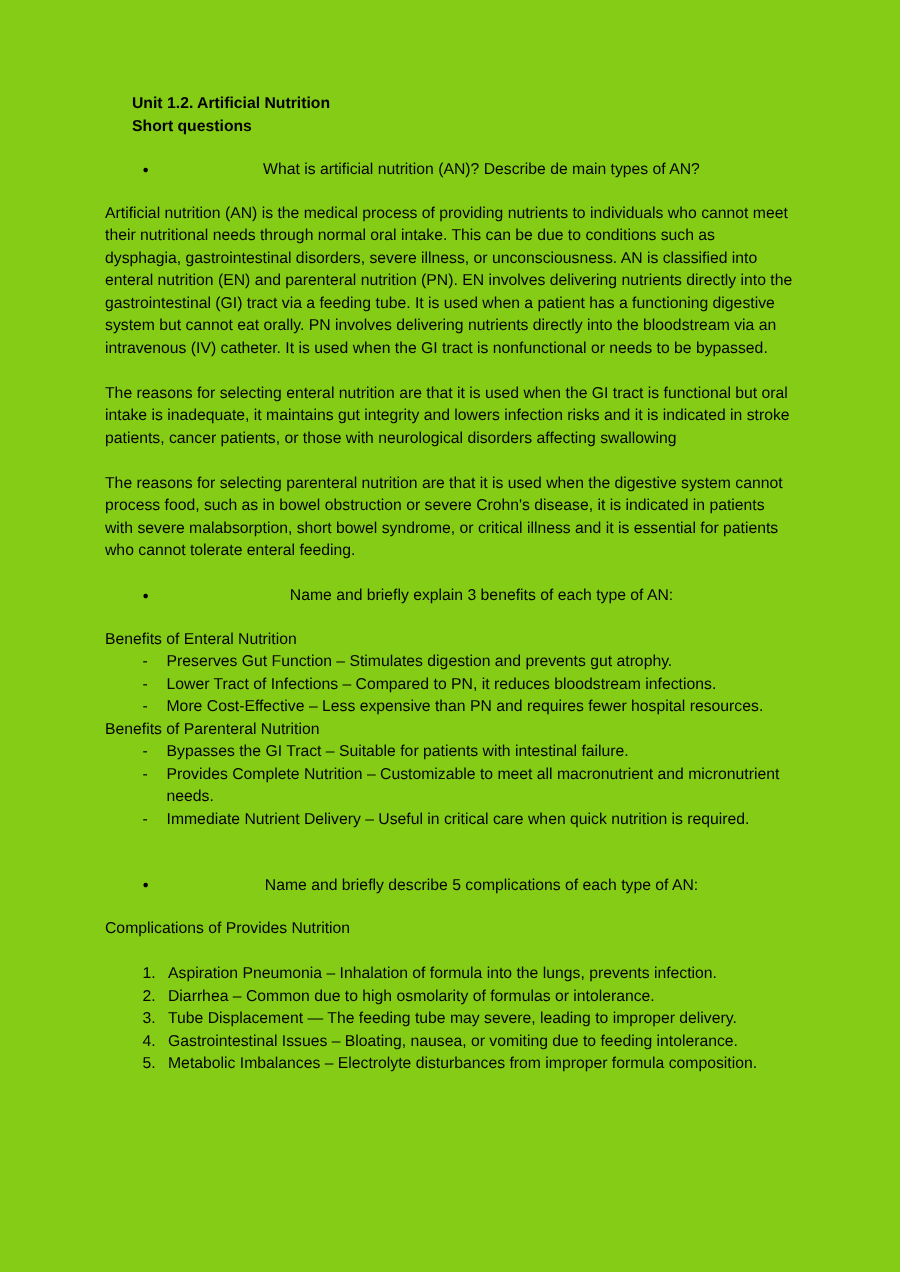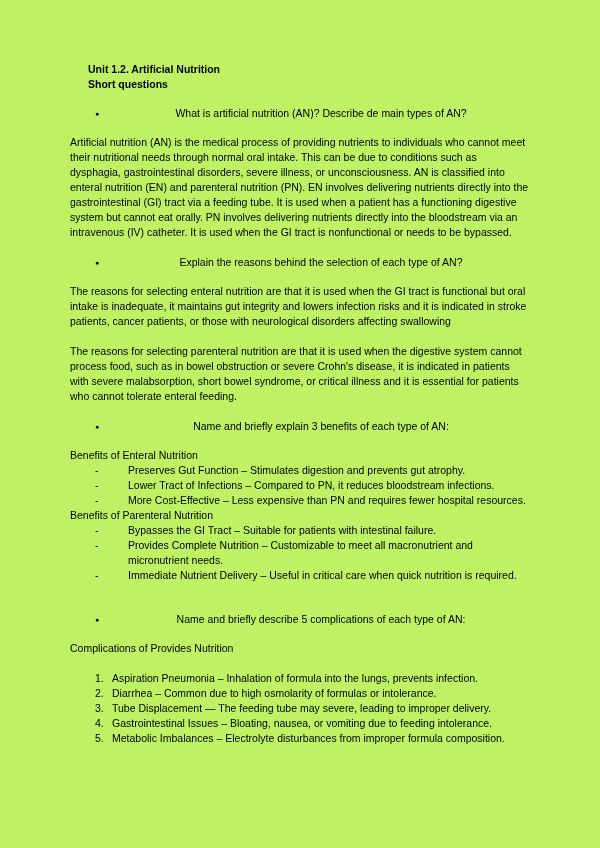--- a/index.html
+++ b/index.html
@@ -1,20 +1,20 @@
 <!DOCTYPE html>
 <html><head>
 <meta charset="utf-8">
 <style>
   * { margin: 0; padding: 0; box-sizing: border-box; }
   html, body { background: #ffffff; }
   .page {
     width: 600px;
     height: 848px;
-    background: #bef264;
+    background: #84cc16;
     color: #000000;
     font-family: "Liberation Sans", sans-serif;
     font-size: 10.5px;
     line-height: 15px;
     padding: 62px 70px 20px 70px;
     overflow: hidden;
   }
   .doc-title, .doc-subtitle {
     font-weight: bold;
     margin-left: 18px;
@@ -37,21 +37,21 @@
     margin: 0;
   }
   .dash-item {
     display: flex;
     margin-left: 25px;
   }
   .dash-item .marker {
     width: 16px;
     flex: 0 0 16px;
   }
-  .dash-item .text { flex: 1; margin-left: 17px; }
+  .dash-item .text { flex: 1; }
   .num-item {
     display: flex;
     margin-left: 25px;
   }
   .num-item .marker {
     width: 17px;
     flex: 0 0 17px;
   }
   .num-item .text { flex: 1; }
   .num-list { margin-top: 15px; }
@@ -65,24 +65,20 @@
   <p class="doc-title">Unit 1.2. Artificial Nutrition</p>
   <p class="doc-subtitle">Short questions</p>
 
   <div class="question">
     <span class="marker">●</span>
     <span class="text">What is artificial nutrition (AN)? Describe de main types of AN?</span>
   </div>
 
   <p class="para">Artificial nutrition (AN) is the medical process of providing nutrients to individuals who cannot meet their nutritional needs through normal oral intake. This can be due to conditions such as dysphagia, gastrointestinal disorders, severe illness, or unconsciousness. AN is classified into enteral nutrition (EN) and parenteral nutrition (PN). EN involves delivering nutrients directly into the gastrointestinal (GI) tract via a feeding tube. It is used when a patient has a functioning digestive system but cannot eat orally. PN involves delivering nutrients directly into the bloodstream via an intravenous (IV) catheter. It is used when the GI tract is nonfunctional or needs to be bypassed.</p>
 
-  <div class="question">
-    <span class="marker">●</span>
-    <span class="text">Explain the reasons behind the selection of each type of AN?</span>
-  </div>
 
   <p class="para">The reasons for selecting enteral nutrition are that it is used when the GI tract is functional but oral intake is inadequate, it maintains gut integrity and lowers infection risks and it is indicated in stroke patients, cancer patients, or those with neurological disorders affecting swallowing</p>
 
   <p class="para">The reasons for selecting parenteral nutrition are that it is used when the digestive system cannot process food, such as in bowel obstruction or severe Crohn's disease, it is indicated in patients with severe malabsorption, short bowel syndrome, or critical illness and it is essential for patients who cannot tolerate enteral feeding.</p>
 
   <div class="question">
     <span class="marker">●</span>
     <span class="text">Name and briefly explain 3 benefits of each type of AN:</span>
   </div>
 

